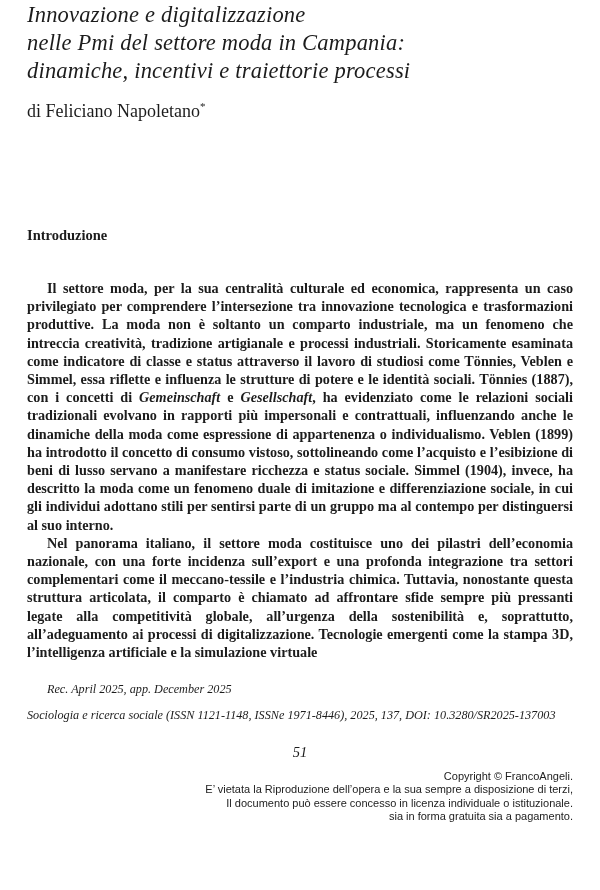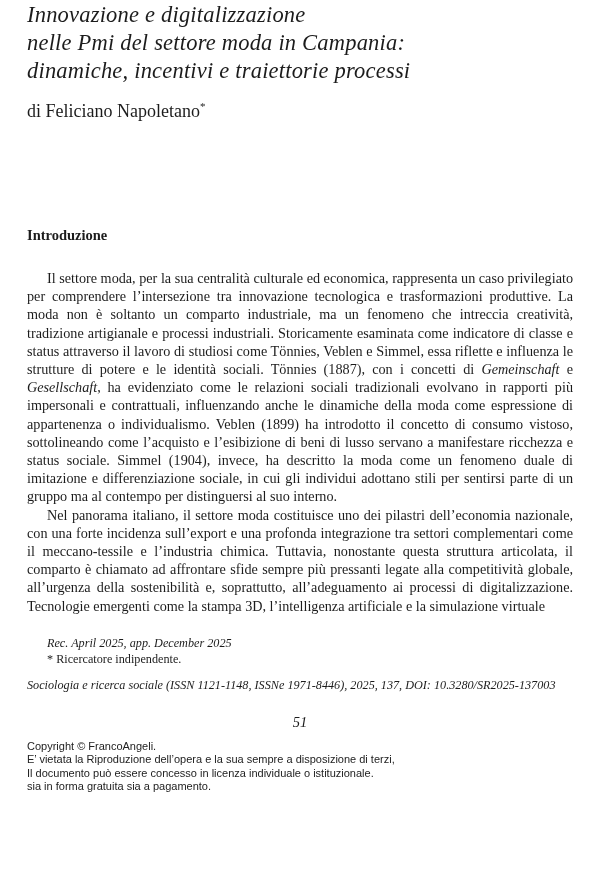--- a/index.html
+++ b/index.html
@@ -35,24 +35,25 @@
     vertical-align: super;
     line-height: 0;
   }
   .section-heading {
     margin-top: 104px;
     font-size: 14.5px;
     font-weight: bold;
     line-height: 18px;
   }
   .body-text {
-    margin-top: 25px;
+    margin-top: 35px;
     font-size: 14.2px;
     line-height: 18.2px;
     text-align: justify;
+    font-weight: bold;
   }
   .body-text p {
     text-indent: 20px;
   }
   .body-text em { font-style: italic; }
   .footnotes {
     margin-top: 20px;
     font-size: 12.2px;
     line-height: 16.5px;
   }
@@ -68,21 +69,21 @@
   }
   .page-number {
     margin-top: 20px;
     text-align: center;
     font-style: italic;
     font-size: 14.5px;
     line-height: 18px;
   }
   .copyright-block {
     margin-top: 9px;
-    text-align: left;
+    text-align: right;
     font-family: "Liberation Sans", sans-serif;
     font-size: 11px;
     line-height: 13.5px;
     color: #222222;
   }
 </style>
 </head>
 <body>
 
 <div class="page">
@@ -97,21 +98,20 @@
 
   <h2 class="section-heading">Introduzione</h2>
 
   <div class="body-text">
     <p><span>Il settore moda, per la sua centralità culturale ed economica, rappresenta un caso privilegiato per comprendere l’intersezione tra innovazione tecnologica e trasformazioni produttive. La moda non è soltanto un comparto industriale, ma un fenomeno che intreccia creatività, tradizione artigianale e processi industriali. Storicamente esaminata come indicatore di classe e status attraverso il lavoro di studiosi come Tönnies, Veblen e Simmel, essa riflette e influenza le strutture di potere e le identità sociali. Tönnies (1887), con i concetti di </span><em>Gemeinschaft</em><span> e </span><em>Gesellschaft</em><span>, ha evidenziato come le relazioni sociali tradizionali evolvano in rapporti più impersonali e contrattuali, influenzando anche le dinamiche della moda come espressione di appartenenza o individualismo. Veblen (1899) ha introdotto il concetto di consumo vistoso, sottolineando come l’acquisto e l’esibizione di beni di lusso servano a manifestare ricchezza e status sociale. Simmel (1904), invece, ha descritto la moda come un fenomeno duale di imitazione e differenziazione sociale, in cui gli individui adottano stili per sentirsi parte di un gruppo ma al contempo per distinguersi al suo interno.</span></p>
     <p><span>Nel panorama italiano, il settore moda costituisce uno dei pilastri dell’economia nazionale, con una forte incidenza sull’export e una profonda integrazione tra settori complementari come il meccano-tessile e l’industria chimica. Tuttavia, nonostante questa struttura articolata, il comparto è chiamato ad affrontare sfide sempre più pressanti legate alla competitività globale, all’urgenza della sostenibilità e, soprattutto, all’adeguamento ai processi di digitalizzazione. Tecnologie emergenti come la stampa 3D, l’intelligenza artificiale e la simulazione virtuale</span></p>
   </div>
 
   <div class="footnotes">
     <div class="footnote italic">Rec. April 2025, app. December 2025</div>
-    <div class="footnote">* Ricercatore indipendente.</div>
   </div>
 
   <div class="journal-line">Sociologia e ricerca sociale (ISSN 1121-1148, ISSNe 1971-8446), 2025, 137, DOI: 10.3280/SR2025-137003</div>
 
   <div class="page-number">51</div>
 
   <div class="copyright-block">
     <div>Copyright © FrancoAngeli.</div>
     <div>E’ vietata la Riproduzione dell’opera e la sua sempre a disposizione di terzi,</div>
     <div>Il documento può essere concesso in licenza individuale o istituzionale.</div>

